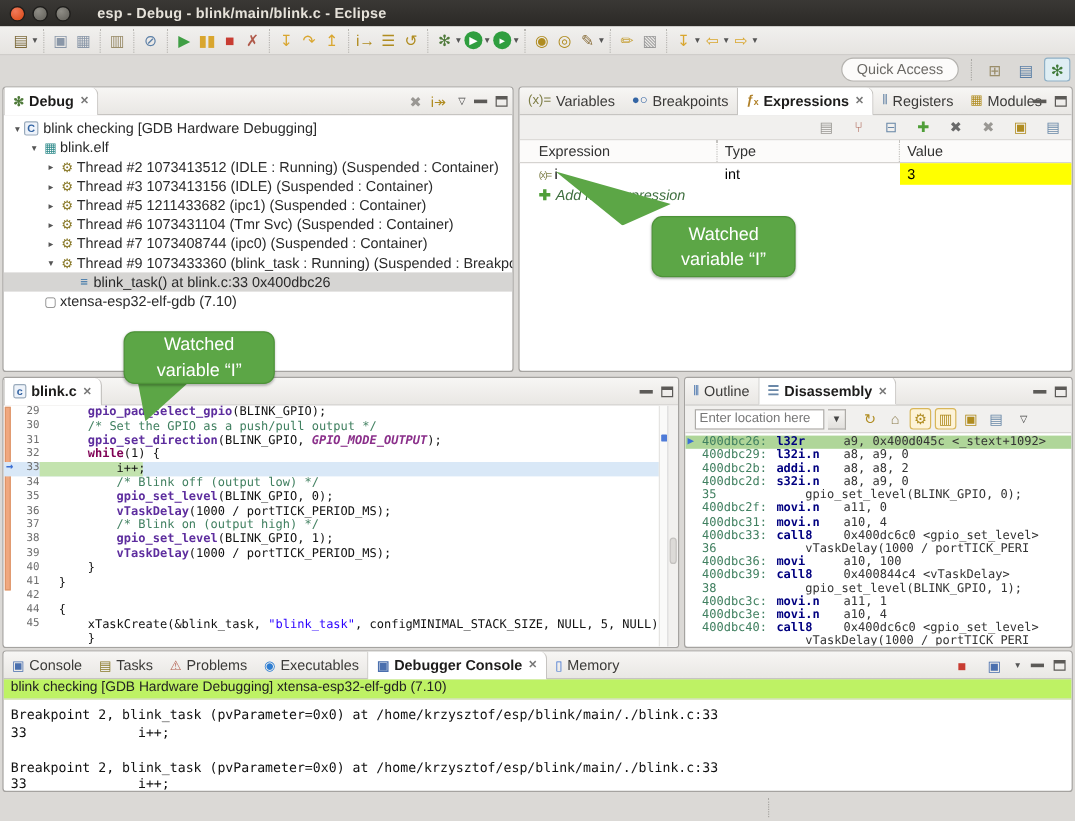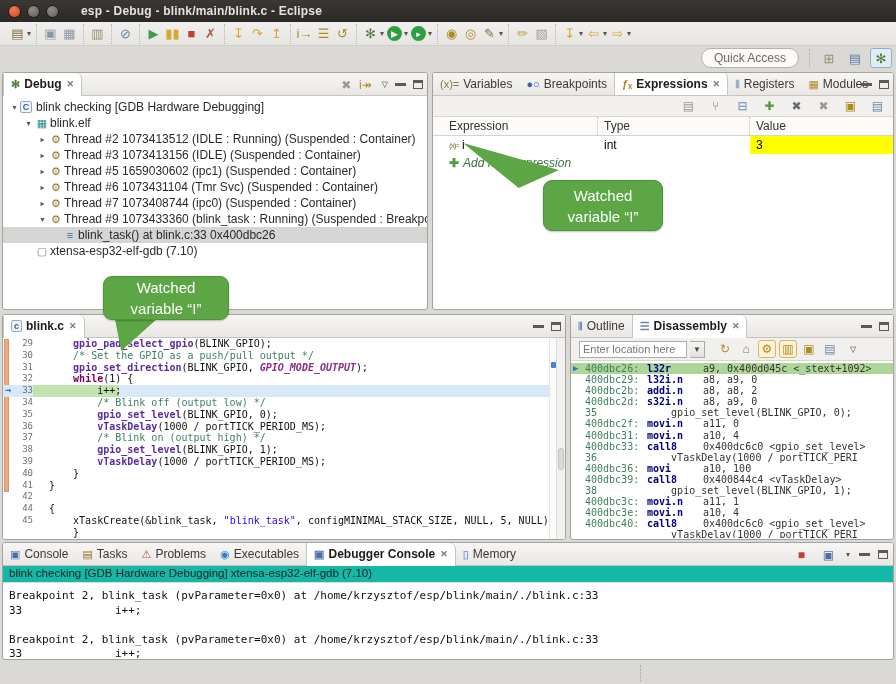--- a/index.html
+++ b/index.html
@@ -93,21 +93,21 @@
   .drow { position:relative; height:11.1px; line-height:11.1px; white-space:pre; padding-left:14px; color:#333; }
   .drow.cur { background:#afd699; }
   .drow .addr { color:#3f7f5f; display:inline-block; width:62px; }
   .drow .mn { color:#000080; font-weight:bold; display:inline-block; width:56px; }
   .drow .srcn { color:#3f7f5f; display:inline-block; width:62px; }
   .drow .srccode { color:#333; }
   .dmark { position:absolute; left:2px; top:0; color:#3b6fd4; font-size:9px; }
 
   
   #console-panel { left:2px; top:542px; width:892px; height:118px; }
-  #console-sub { height:17px; border-bottom:1px solid #dddcda; font-size:11.5px; color:#222; padding:1px 0 0 6px; background:#14b8a6; }
+  #console-sub { height:17px; border-bottom:1px solid #dddcda; font-size:11.5px; color:#222; padding:1px 0 0 6px; background:#bef264; }
   #console-body { font-family:"DejaVu Sans Mono", monospace; font-size:11px; padding:6px 0 0 6px; }
   #console-body .cline { height:14.5px; line-height:14.5px; white-space:pre; color:#111; }
   #console-btns { position:absolute; right:5px; top:0; height:23px; display:flex; align-items:center; gap:8px; }
 
   
   #statusbar { position:absolute; left:0; top:662px; width:896px; height:22px; }
   #statusbar .sep { position:absolute; left:640px; top:3px; height:16px; border-left:1px dotted #a8a6a2; }
 
   
   .callout { position:absolute; background:#5ca646; border:1px solid #4d9338; border-radius:9px; color:#fff; text-align:center; font-size:15px; z-index:50; display:flex; flex-direction:column; justify-content:center; line-height:21px; box-shadow:0 1px 2px rgba(0,0,0,.25); }
@@ -287,21 +287,21 @@
           <span>Thread #2 1073413512 (IDLE : Running) (Suspended : Container)</span>
         </div>
         <div class="tree-row" style="padding-left: 34px;">
           <span class="tw">▸</span>
           <span class="ticn" style="color: rgb(138, 122, 42);">⚙</span>
           <span>Thread #3 1073413156 (IDLE) (Suspended : Container)</span>
         </div>
         <div class="tree-row" style="padding-left: 34px;">
           <span class="tw">▸</span>
           <span class="ticn" style="color: rgb(138, 122, 42);">⚙</span>
-          <span>Thread #5 1659030602 (ipc1) (Suspended : Container)</span>
+          <span>Thread #5 1211433682 (ipc1) (Suspended : Container)</span>
         </div>
         <div class="tree-row" style="padding-left: 34px;">
           <span class="tw">▸</span>
           <span class="ticn" style="color: rgb(138, 122, 42);">⚙</span>
           <span>Thread #6 1073431104 (Tmr Svc) (Suspended : Container)</span>
         </div>
         <div class="tree-row" style="padding-left: 34px;">
           <span class="tw">▸</span>
           <span class="ticn" style="color: rgb(138, 122, 42);">⚙</span>
           <span>Thread #7 1073408744 (ipc0) (Suspended : Container)</span>

